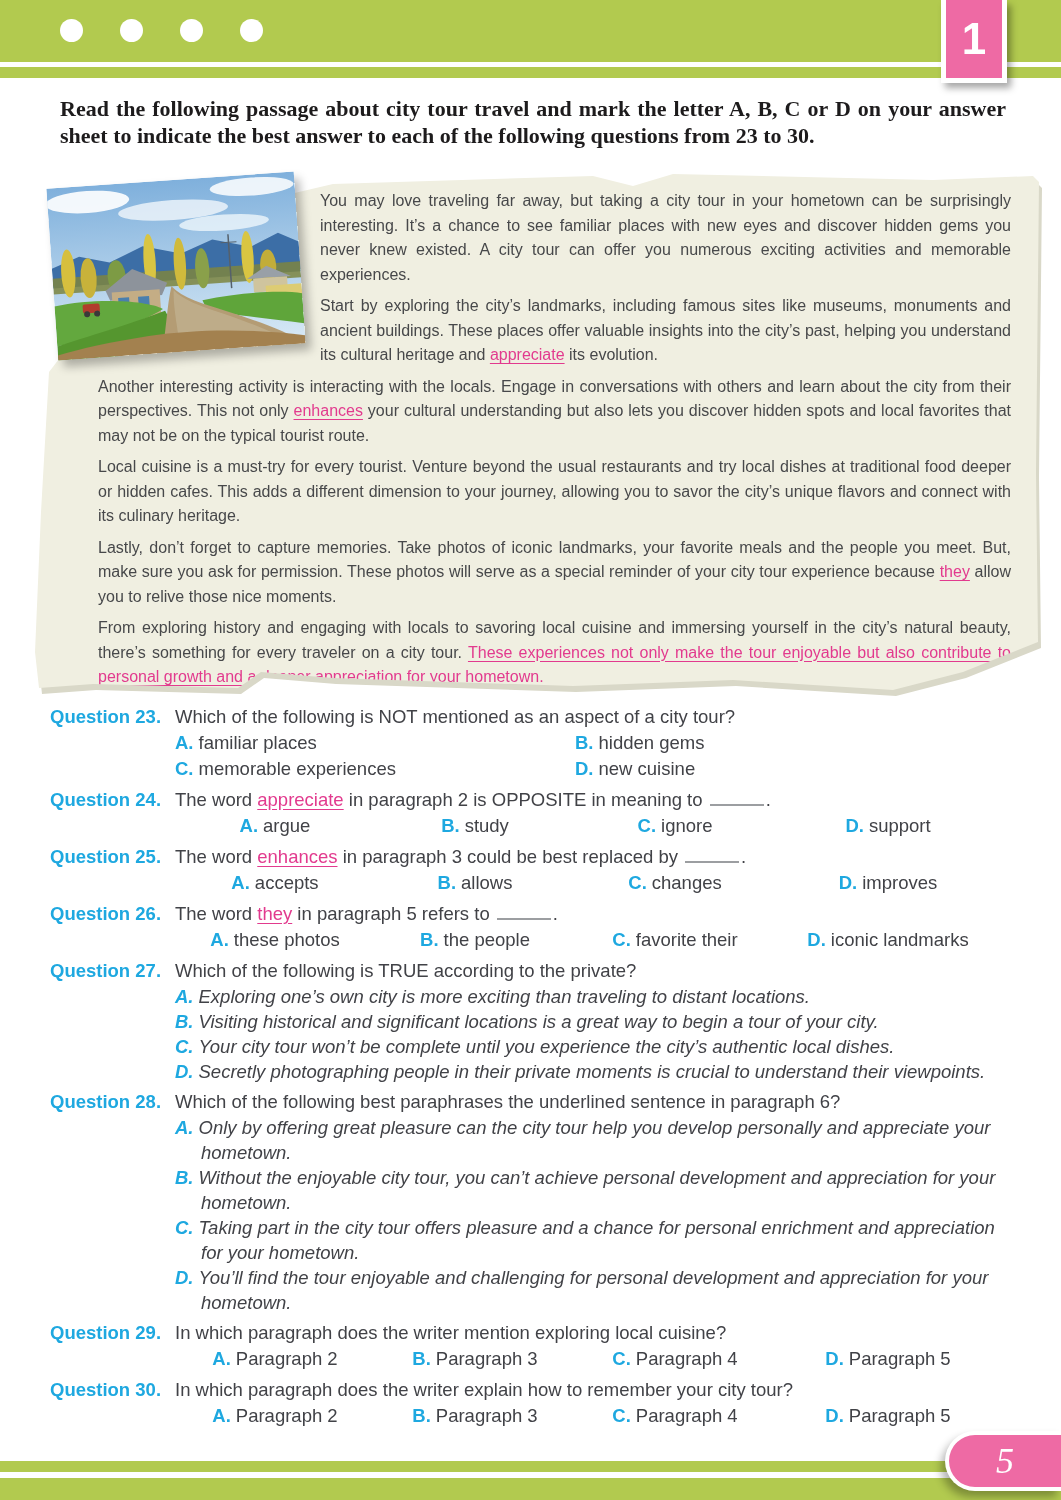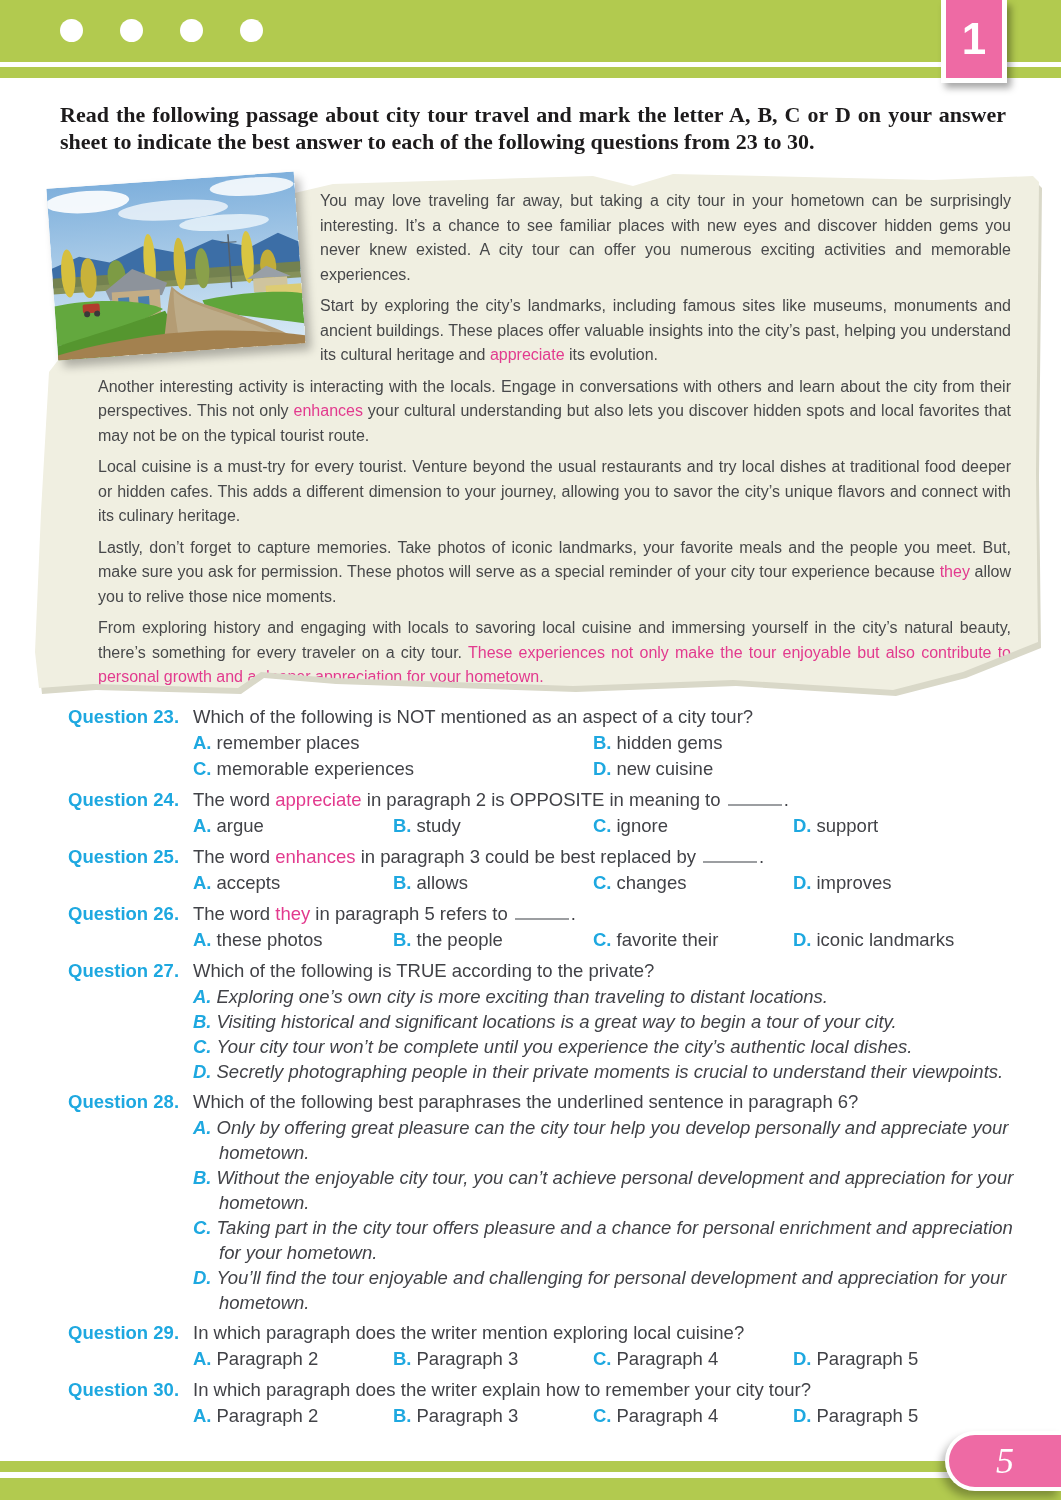--- a/index.html
+++ b/index.html
@@ -8,49 +8,49 @@
 
   
   .band-top{position:absolute;top:0;left:0;width:100%;height:62px;background:var(--green,#b2ca4f);}
   .stripe-top{position:absolute;top:67px;left:0;width:100%;height:11px;background:var(--green,#b2ca4f);}
   .dot{position:absolute;top:19px;width:23px;height:23px;border-radius:50%;background:#fff;}
   .chapter-badge{position:absolute;top:0;left:941px;width:56px;height:78px;
         background:var(--pink,#ee6aa4);border:5px solid #fff;border-top:none;
         box-shadow:4px 5px 7px rgba(0,0,0,.35);display:flex;align-items:center;justify-content:center;
         color:#fff;font-weight:bold;font-size:44px;z-index:6;}
 
-  .instruction{position:absolute;top:101px;left:60px;width:946px;
+  .instruction{position:absolute;top:95px;left:60px;width:946px;
         font-family:"Liberation Serif","DejaVu Serif",serif;font-weight:bold;
         font-size:22px;line-height:27px;color:#1d1b1c;text-align:justify;}
 
   
   .paper-shadow,.paper{position:absolute;left:33px;top:172px;width:1008px;height:524px;
         clip-path:polygon(16px 200px,70px 130px,180px 40px,300px 12px,560px 4px,600px 14px,640px 2px,
         900px 8px,1000px 4px,1006px 10px,1003px 300px,1005px 470px,930px 500px,860px 518px,
         700px 508px,540px 514px,300px 506px,228px 500px,205px 516px,60px 512px,6px 516px,
         2px 480px,8px 340px);}
   .paper-shadow{background:#d9d8c8;transform:translate(3px,6px);}
   .paper{background:var(--paper,#f0efe1);}
   .paper-inner{padding:17px 30px 0 65px;}
   .photo-spacer{float:left;width:222px;height:178px;}
   .para{margin:0 0 7px 0;text-align:justify;font-size:16px;line-height:24.5px;color:#47484a;}
-  .u-pink{color:var(--pink-text,#e23a8e);text-underline-offset:3px;}
+  .u-pink{color:var(--pink-text,#e23a8e);text-decoration:underline;text-underline-offset:3px;}
 
   .photo{position:absolute;left:52px;top:180px;width:248px;height:172px;
         transform:rotate(-4deg);box-shadow:5px 7px 10px rgba(0,0,0,.28);z-index:3;}
   .photo svg{display:block;}
 
   
-  .questions{position:absolute;left:68px;top:704px;width:951px;font-size:18.5px;line-height:26px;color:#414247;}
+  .questions{position:absolute;left:50px;top:704px;width:951px;font-size:18.5px;line-height:26px;color:#414247;}
   .question{display:grid;grid-template-columns:125px 1fr;margin-bottom:5px;}
   .q-label{font-weight:bold;color:var(--cyan,#1ea8e0);white-space:nowrap;}
   .q-prompt{grid-column:2;}
   .options{grid-column:2;}
   .options.grid2{display:grid;grid-template-columns:400px 1fr;}
-  .options.grid4{display:grid;grid-template-columns:200px 200px 200px 1fr;}
+  .options.grid4{display:grid;grid-template-columns:200px 200px 200px 1fr;text-align:center;}
   .options.stack{line-height:25px;}
   .option{padding-left:26px;text-indent:-26px;}
   .options.stack .option{display:block;font-style:italic;}
   .opt-letter{font-weight:bold;color:var(--cyan,#1ea8e0);margin-right:5px;}
   .blank{display:inline-block;width:54px;height:2px;border-bottom:2px solid #9c9ea1;margin:0 2px;}
 
   
   .stripe-bottom{position:absolute;top:1461px;left:0;width:100%;height:11px;background:var(--green,#b2ca4f);}
   .band-bottom{position:absolute;top:1478px;left:0;width:100%;height:22px;background:var(--green,#b2ca4f);}
   .page-badge{position:absolute;top:1431px;right:0;width:112px;height:52px;background:var(--pink,#ee6aa4);
@@ -130,21 +130,21 @@
       <path d="M120,110 C128,120 146,128 166,136 C192,147 216,158 234,170 L122,170 C122,150 118,128 120,110 Z" fill="#c2b493" opacity="0.7"></path>
       <path d="M0,172 L248,172 L248,164 C196,154 140,150 92,154 C56,157 22,162 0,167 Z" fill="#a3814f"></path>
     </svg>
   </div>
 
   <div class="questions" id="questions">
       <div class="question">
         <div class="q-label">Question 23.</div>
         <div class="q-prompt"><span>Which of the following is NOT mentioned as an aspect of a city tour?</span></div>
         <div class="options grid2">
-          <div class="option"><span class="opt-letter">A.</span><span class="opt-text">remember places</span></div>
+          <div class="option"><span class="opt-letter">A.</span><span class="opt-text">familiar places</span></div>
           <div class="option"><span class="opt-letter">B.</span><span class="opt-text">hidden gems</span></div>
           <div class="option"><span class="opt-letter">C.</span><span class="opt-text">memorable experiences</span></div>
           <div class="option"><span class="opt-letter">D.</span><span class="opt-text">new cuisine</span></div>
         </div>
       </div>
       <div class="question">
         <div class="q-label">Question 24.</div>
         <div class="q-prompt"><span>The word </span><span class="u-pink">appreciate</span><span> in paragraph 2 is OPPOSITE in meaning to </span><span class="blank"></span><span>.</span></div>
         <div class="options grid4">
           <div class="option"><span class="opt-letter">A.</span><span class="opt-text">argue</span></div>

